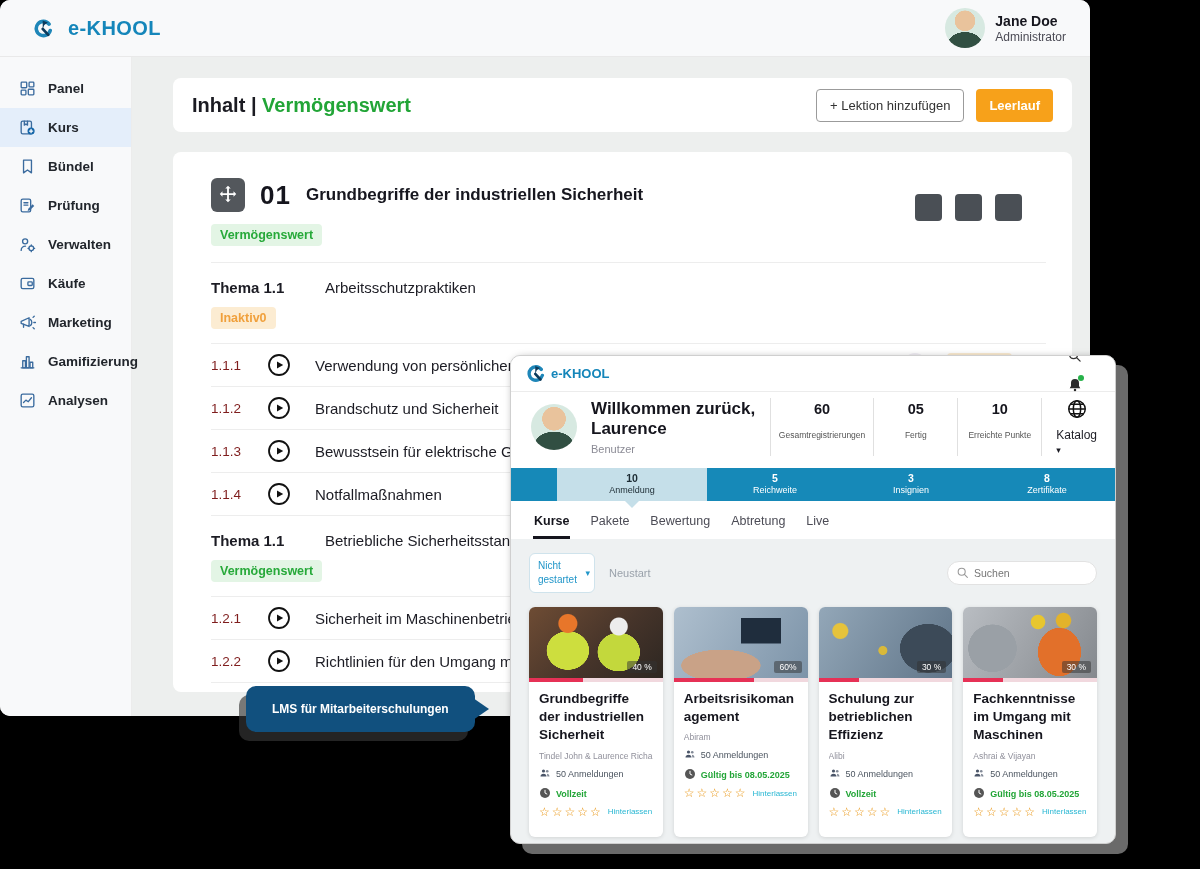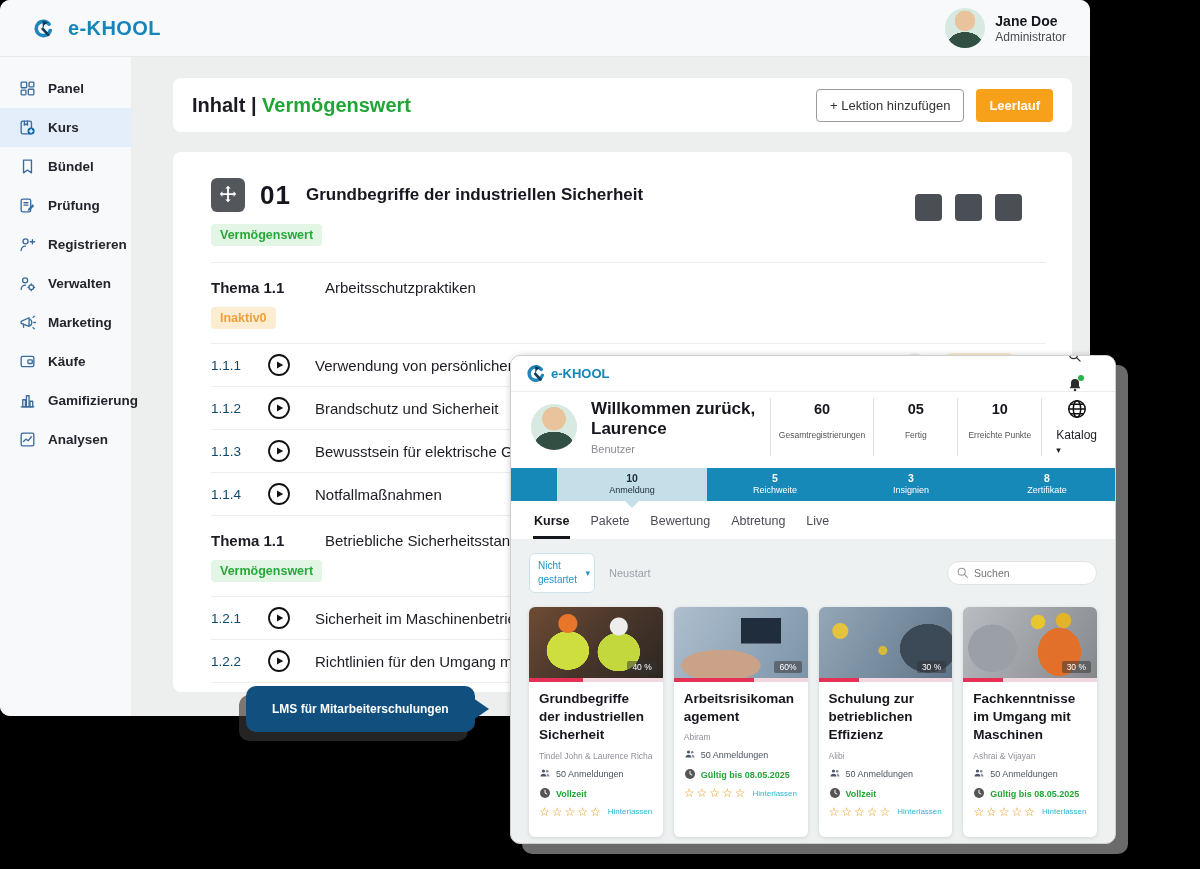--- a/index.html
+++ b/index.html
@@ -52,21 +52,21 @@
   .badge{display:inline-block;font-size:12.5px;padding:4px 9px;border-radius:4px;font-weight:600;}
   .badge-green{background:#e3f5e5;color:#27a93a;}
   .badge-orange{background:#fcecd2;color:#f0a03c;}
   .course-badge{margin:12px 0 16px;}
 
   .topic{border-top:1px solid #ededed;padding-top:16px;}
   .topic-head{display:flex;gap:34px;font-size:15px;color:#1c1c24;align-items:baseline;}
   .topic-label{font-weight:700;min-width:80px;}
   .topic .badge{margin:11px 0 14px;}
   .lesson-row{display:flex;align-items:center;border-top:1px solid #ededed;height:43px;cursor:pointer;}
-  .lesson-num{width:56px;font-size:13.5px;color:#0c4a6e;flex:0 0 auto;}
+  .lesson-num{width:56px;font-size:13.5px;color:#7f1d1d;flex:0 0 auto;}
   .lesson-play{width:24px;height:24px;margin-right:24px;flex:0 0 auto;}
   .lesson-title{font-size:15px;color:#1c1c24;white-space:nowrap;}
   .lesson-extras{margin-left:auto;display:flex;align-items:center;gap:20px;}
   .lesson-status{color:#a362e3;font-size:14.5px;}
   .lesson-count{width:24px;height:24px;border-radius:50%;background:#f1eef5;color:#8b6fc0;font-size:12.5px;
     display:flex;align-items:center;justify-content:center;}
   .kebab{font-size:17px;font-weight:700;color:#222;margin-left:auto;width:16px;text-align:center;cursor:pointer;}
   .lesson-extras + .kebab{margin-left:18px;}
 
   
@@ -239,63 +239,53 @@
     <span class="side-icon">
               <svg viewBox="0 0 24 24">
                 <rect x="4" y="4" width="12" height="16" rx="2" stroke="#3a6b9e" stroke-width="1.7" fill="none" stroke-linecap="round" stroke-linejoin="round"></rect>
                 <path d="M7.5 8.5h5M7.5 11.5h5" stroke="#3a6b9e" stroke-width="1.7" fill="none" stroke-linecap="round" stroke-linejoin="round"></path>
                 <path d="M13 16l5.5-5.5 2 2L15 18l-2.8.8z" fill="#3a6b9e"></path>
               </svg>
             </span>
     <span class="side-label">Prüfung</span>
   </div>
 
-  <div class="side-item">
-    <span class="side-icon">
-              <svg viewBox="0 0 24 24">
-                <circle cx="9.5" cy="8" r="3.2" stroke="#3a6b9e" stroke-width="1.7" fill="none" stroke-linecap="round" stroke-linejoin="round"></circle>
-                <path d="M4 19.5c0-3.4 2.6-5.4 5.5-5.4" stroke="#3a6b9e" stroke-width="1.7" fill="none" stroke-linecap="round" stroke-linejoin="round"></path>
-                <path d="M15.5 8.5h5.5M18.2 5.8v5.4" stroke="#3a6b9e" stroke-width="1.7" fill="none" stroke-linecap="round" stroke-linejoin="round"></path>
-              </svg>
-            </span>
-    <span class="side-label">Registrieren</span>
-  </div>
 
   <div class="side-item">
     <span class="side-icon">
               <svg viewBox="0 0 24 24">
                 <circle cx="9" cy="8" r="3.2" stroke="#3a6b9e" stroke-width="1.7" fill="none" stroke-linecap="round" stroke-linejoin="round"></circle>
                 <path d="M4 19.5c0-3.4 2.6-5.4 5.5-5.4" stroke="#3a6b9e" stroke-width="1.7" fill="none" stroke-linecap="round" stroke-linejoin="round"></path>
                 <circle cx="16.8" cy="16.8" r="3" stroke="#3a6b9e" stroke-width="1.7" fill="none" stroke-linecap="round" stroke-linejoin="round"></circle>
                 <path d="M16.8 12.6v1.2M16.8 19.8v1.2M12.6 16.8h1.2M19.8 16.8h1.2" stroke="#3a6b9e" stroke-width="1.7" fill="none" stroke-linecap="round" stroke-linejoin="round"></path>
               </svg>
             </span>
     <span class="side-label">Verwalten</span>
   </div>
 
   <div class="side-item">
     <span class="side-icon">
               <svg viewBox="0 0 24 24">
+                <rect x="4" y="5.5" width="16" height="13" rx="2" stroke="#3a6b9e" stroke-width="1.7" fill="none" stroke-linecap="round" stroke-linejoin="round"></rect>
+                <rect x="12.5" y="10" width="5.5" height="4.5" rx="1" stroke="#3a6b9e" stroke-width="1.7" fill="none" stroke-linecap="round" stroke-linejoin="round"></rect>
+              </svg>
+            </span>
+    <span class="side-label">Käufe</span>
+  </div>
+
+  <div class="side-item">
+    <span class="side-icon">
+              <svg viewBox="0 0 24 24">
                 <path d="M4 10.5L14 6v11L4 13z" stroke="#3a6b9e" stroke-width="1.7" fill="none" stroke-linecap="round" stroke-linejoin="round"></path>
                 <path d="M15.5 8c2.6 1.4 2.6 6.6 0 8" stroke="#3a6b9e" stroke-width="1.7" fill="none" stroke-linecap="round" stroke-linejoin="round"></path>
                 <path d="M7 14v4" stroke="#3a6b9e" stroke-width="1.7" fill="none" stroke-linecap="round" stroke-linejoin="round"></path>
                 <path d="M19 5.5l1.5-1.5M20 12h2M19 18.5l1.5 1.5" stroke="#3a6b9e" stroke-width="1.7" fill="none" stroke-linecap="round" stroke-linejoin="round"></path>
               </svg>
             </span>
     <span class="side-label">Marketing</span>
-  </div>
-
-  <div class="side-item">
-    <span class="side-icon">
-              <svg viewBox="0 0 24 24">
-                <rect x="4" y="5.5" width="16" height="13" rx="2" stroke="#3a6b9e" stroke-width="1.7" fill="none" stroke-linecap="round" stroke-linejoin="round"></rect>
-                <rect x="12.5" y="10" width="5.5" height="4.5" rx="1" stroke="#3a6b9e" stroke-width="1.7" fill="none" stroke-linecap="round" stroke-linejoin="round"></rect>
-              </svg>
-            </span>
-    <span class="side-label">Käufe</span>
   </div>
 
   <div class="side-item">
     <span class="side-icon">
               <svg viewBox="0 0 24 24">
                 <path d="M4 20h16" stroke="#3a6b9e" stroke-width="1.7" fill="none" stroke-linecap="round" stroke-linejoin="round"></path>
                 <rect x="6" y="11" width="3.4" height="9" stroke="#3a6b9e" stroke-width="1.7" fill="none" stroke-linecap="round" stroke-linejoin="round"></rect>
                 <rect x="10.6" y="6" width="3.4" height="14" stroke="#3a6b9e" stroke-width="1.7" fill="none" stroke-linecap="round" stroke-linejoin="round"></rect>
                 <rect x="15.2" y="13" width="3.4" height="7" stroke="#3a6b9e" stroke-width="1.7" fill="none" stroke-linecap="round" stroke-linejoin="round"></rect>
               </svg>

